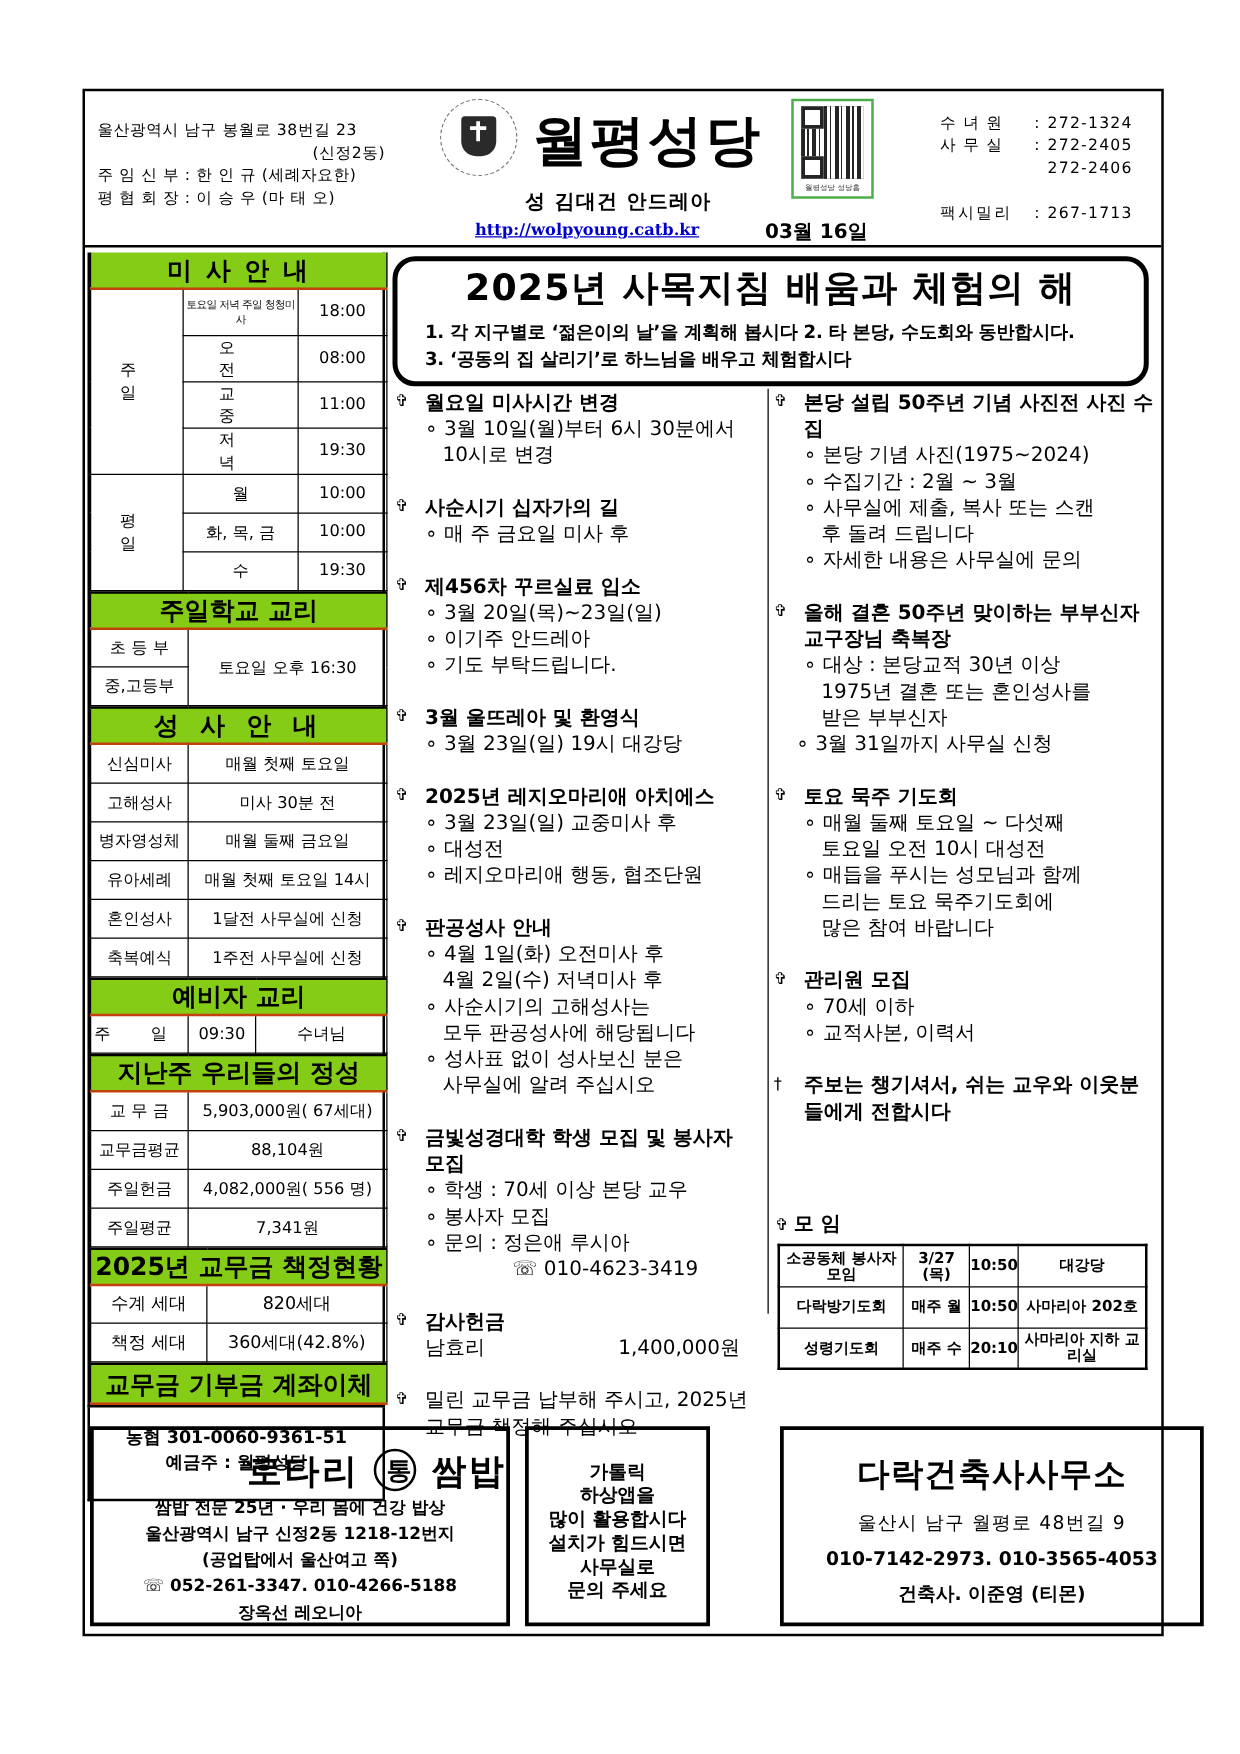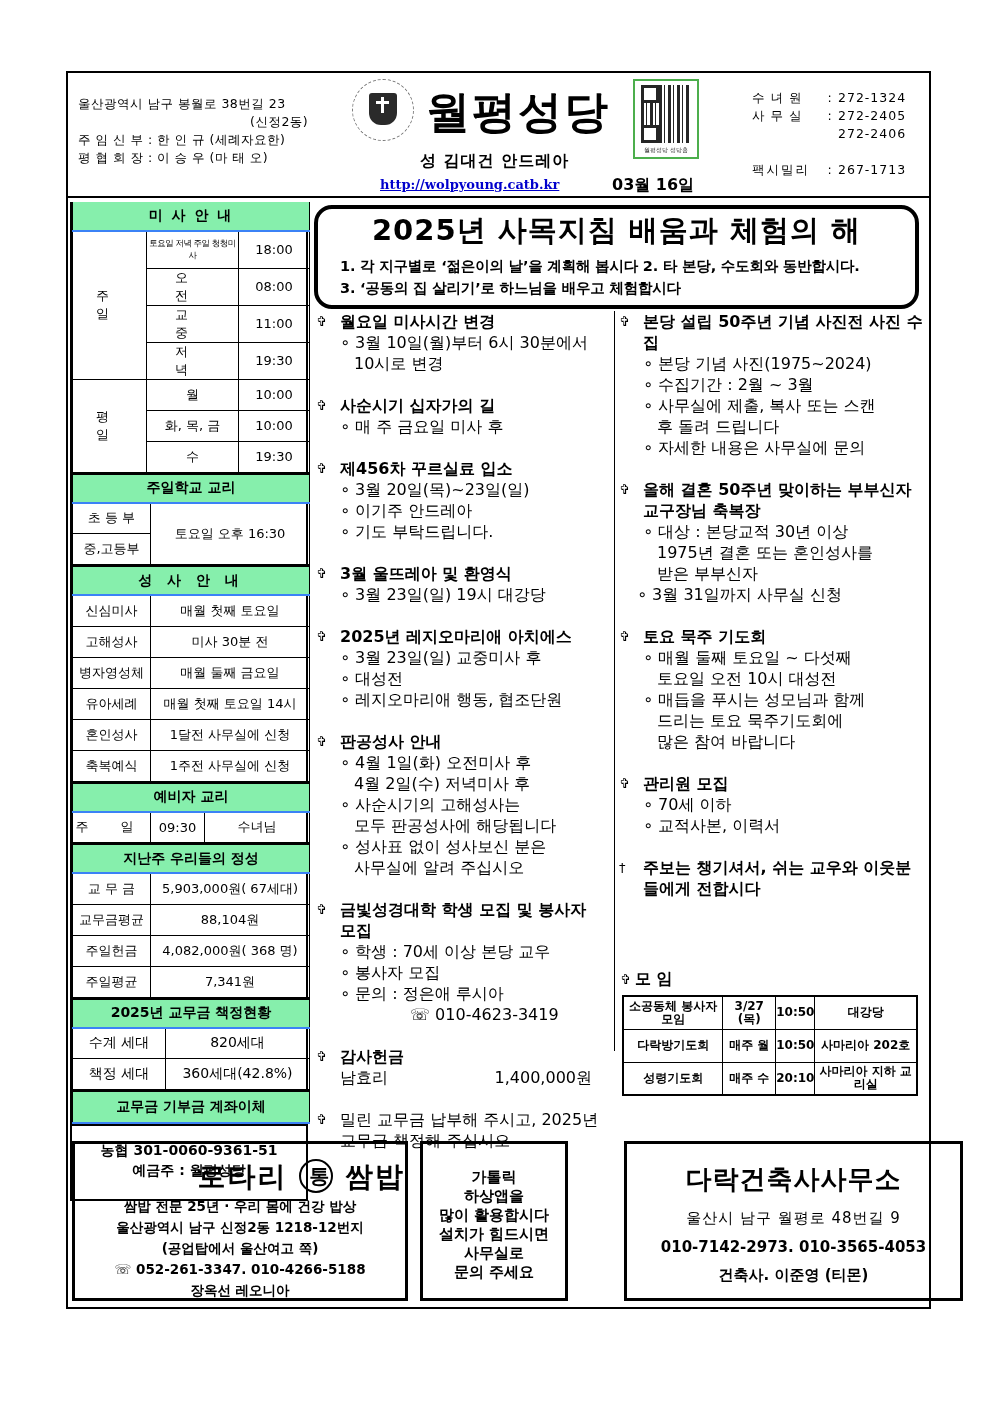--- a/index.html
+++ b/index.html
@@ -34,21 +34,21 @@
   .contact { position: absolute; left: 684px; top: 16px; font-size: 12.5px; line-height: 18px; letter-spacing: 1px; }
   .contact .row { display: flex; }
   .contact .k { width: 70px; letter-spacing: 6px; }
   .contact .c { width: 16px; text-align: center; }
   .contact .gap { height: 18px; }
 
   
   .left { position: absolute; left: 2px; top: 129px; width: 238px; }
   table.lt { width: 238px; border-collapse: collapse; font-size: 13px; }
   table.lt td { border: 1px solid #000; text-align: center; height: 31px; padding: 0 2px; }
-  table.lt td.hd { background: #86efac; font-weight: bold; font-size: 14px; letter-spacing: 2px; height: 29px; border-top: 2px solid #000; border-bottom: 2px solid #3b82f6; }
+  table.lt td.hd { background: #84cc16; font-weight: bold; font-size: 20px; letter-spacing: 2px; height: 29px; border-top: 2px solid #000; border-bottom: 2px solid #c2410c; }
   table.lt td.small { font-size: 8.5px; letter-spacing: -0.5px; }
   .sp1 { letter-spacing: 14px; }
   .sp2 { letter-spacing: 22px; }
   .lt-wrap { border-left: 2px solid #000; border-right: 2px solid #000; border-bottom: 2px solid #000; }
   .bank { border: 2px solid #000; border-top: none; height: 75px; text-align: center; font-weight: bold; font-size: 14px; line-height: 20px; padding-top: 14px; }
 
   
   .banner { position: absolute; left: 246px; top: 132px; width: 605px; height: 104px; border: 4px solid #000; border-radius: 18px; }
   .banner h1 { font-size: 29px; font-weight: bold; text-align: center; margin-top: 2px; letter-spacing: 1px; }
   .banner .sub { font-size: 14.5px; font-weight: bold; padding-left: 22px; line-height: 22px; margin-top: 4px; letter-spacing: -0.2px; }
@@ -239,21 +239,21 @@
       <tr style="height:26px">
               <td style="width:78px">교 무 금</td>
               <td>5,903,000원( 67세대)</td>
             </tr>
       <tr style="height:24px">
               <td>교무금평균</td>
               <td>88,104원</td>
             </tr>
       <tr style="height:28px">
               <td>주일헌금</td>
-              <td>4,082,000원( 368 명)</td>
+              <td>4,082,000원( 556 명)</td>
             </tr>
       <tr style="height:26px">
               <td>주일평균</td>
               <td>7,341원</td>
             </tr>
     </tbody>
         </table>
 
     <table class="lt">
       <tbody>

